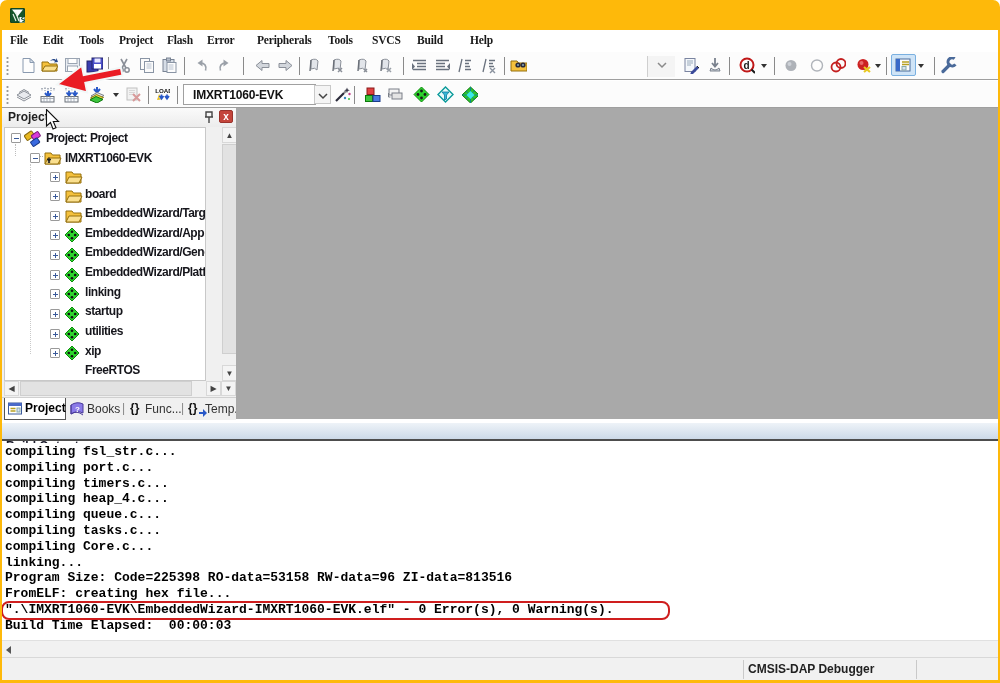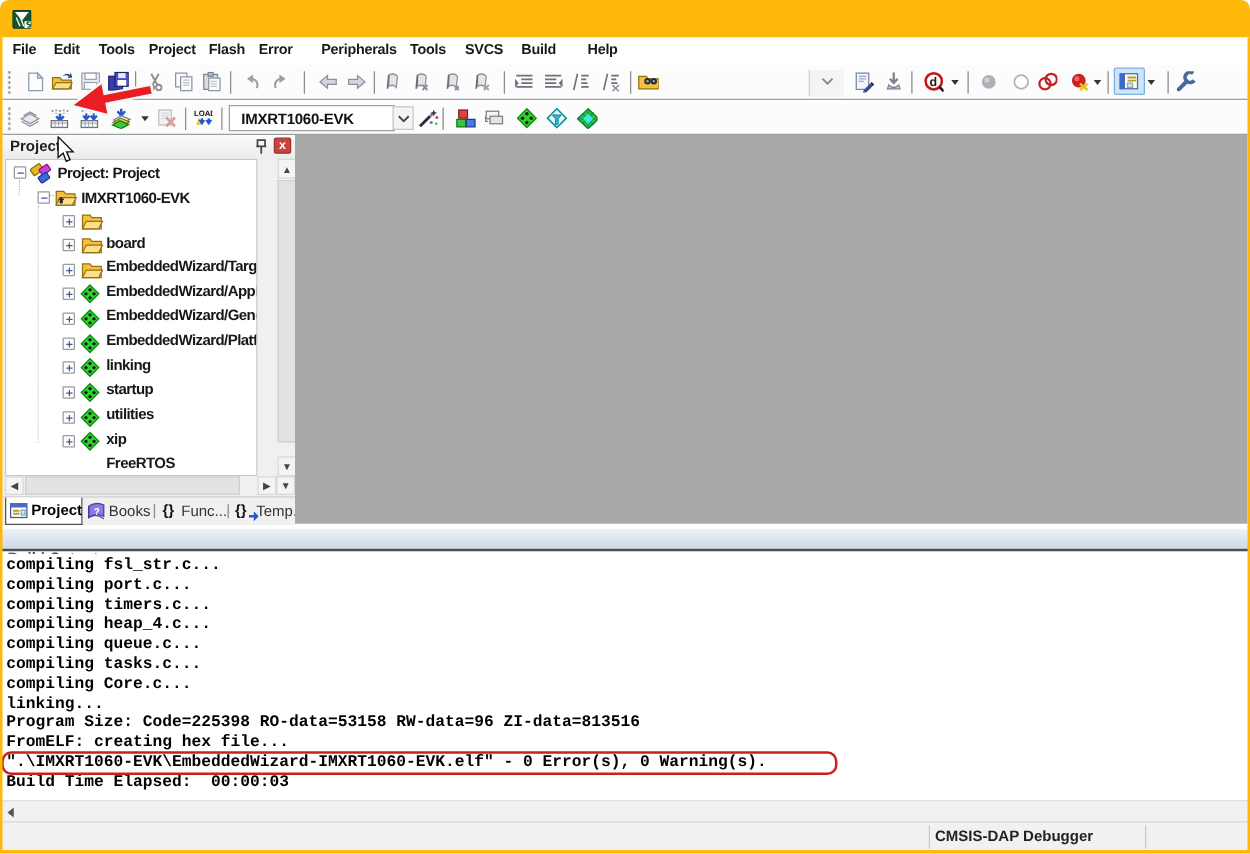--- a/index.html
+++ b/index.html
@@ -4,21 +4,21 @@
 <style>
 * { margin:0; padding:0; box-sizing:border-box; }
 html,body { width:1000px; height:683px; overflow:hidden; }
 body { font-family:"Liberation Sans", sans-serif; position:relative; background:#fff; }
 .abs { position:absolute; }
 
 #titlebar { left:0; top:0; width:1000px; height:30px; background:#feb90a; border-radius:7px 7px 0 0; }
 #titletext { left:33px; top:8px; font-size:11.5px; font-weight:700; color:#111; letter-spacing:-0.3px; white-space:nowrap; }
 
 #menubar { left:2px; top:30px; width:996px; height:22px; background:#fff; font-size:11.5px; font-weight:600; letter-spacing:-0.2px; color:#1a1a1a; }
-#menubar span { position:absolute; top:4px; }
+#menubar span { position:absolute; top:4px;font-family:Liberation Serif, serif; }
 
 #tb1 { left:2px; top:52px; width:996px; height:28px; background:#fcfcfc; border-bottom:1px solid #9f9f9f; }
 #tb2 { left:2px; top:81px; width:996px; height:27px; background:#fcfcfc; border-bottom:1px solid #9f9f9f; }
 .sep { position:absolute; width:1px; height:18px; top:5px; background:#8a8a8a; }
 .grip { position:absolute; left:4px; top:4px; width:3px; height:20px;
   background-image:radial-gradient(circle, #9a9a9a 1px, transparent 1.2px);
   background-size:3px 4px; }
 .ti { position:absolute; top:5px; width:17px; height:17px; }
 .caret { position:absolute; top:12px; width:0; height:0; border-left:3.5px solid transparent; border-right:3.5px solid transparent; border-top:4px solid #333; }
 

